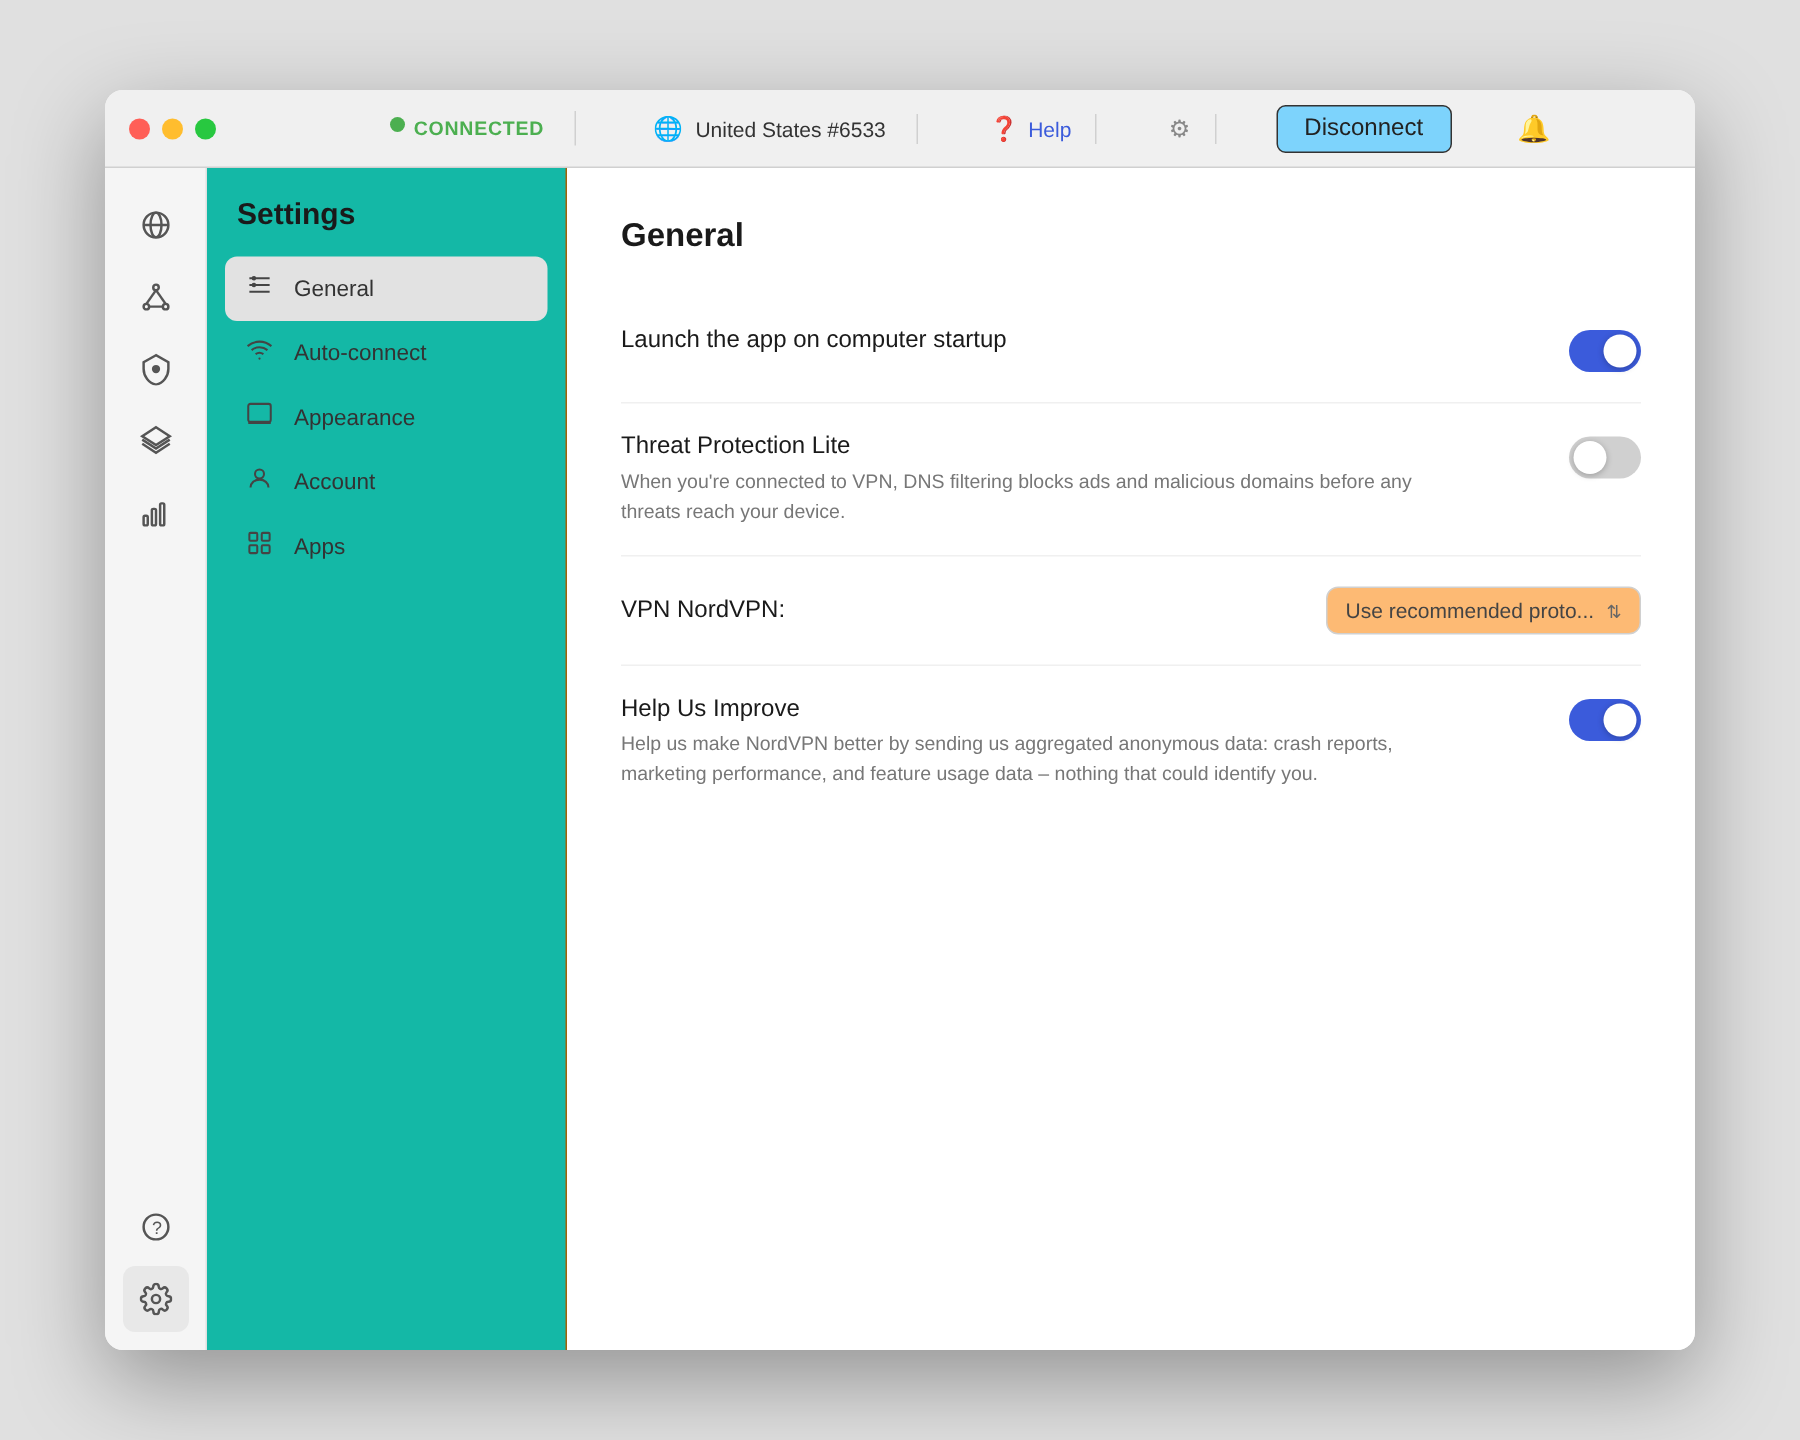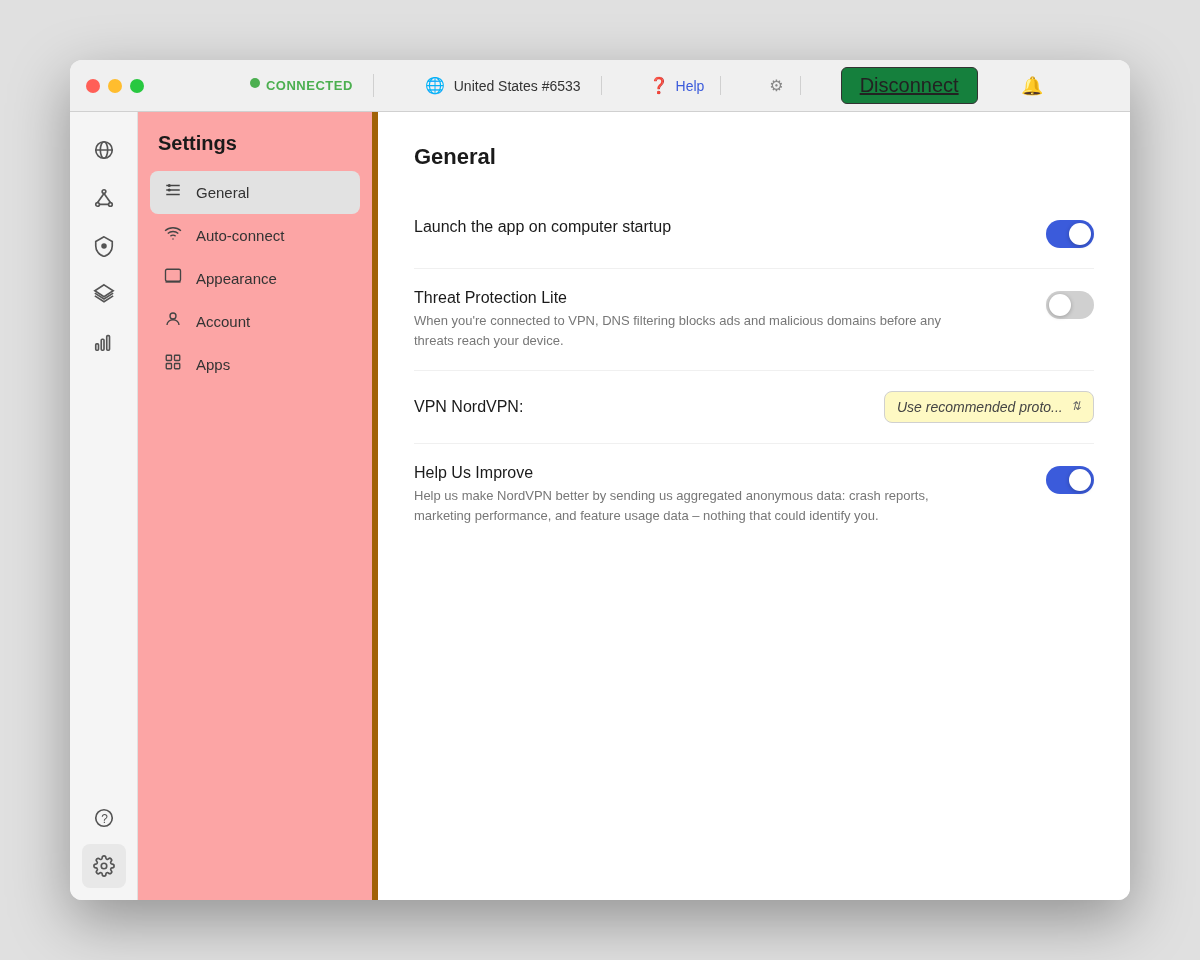--- a/index.html
+++ b/index.html
@@ -93,26 +93,25 @@
       border-right: 1px solid #d0d0d0;
       cursor: pointer;
       color: #888;
       font-size: 16px;
     }
     .disconnect-btn {
       margin-left: 8px;
       padding: 6px 18px;
       border: 1.5px solid #333;
       border-radius: 6px;
-      background: #15803d;
-      font-size: 20px;
+      background: #7dd3fc;
+      font-size: 16px;
       font-weight: 500;
       cursor: pointer;
       color: #222;
-      text-decoration: underline;
     }
     .bell-icon {
       margin-left: 12px;
       margin-right: 8px;
       font-size: 18px;
       color: #666;
       cursor: pointer;
     }
     
     .main {
@@ -148,22 +147,22 @@
       margin-top: auto;
       margin-bottom: 12px;
       display: flex;
       flex-direction: column;
       align-items: center;
       gap: 4px;
     }
     
     .settings-nav {
       width: 240px;
-      background: #fca5a5;
-      border-right: 6px solid #a16207;
+      background: #14b8a6;
+      border-right: 1px solid #a16207;
       padding: 20px 12px;
     }
     .settings-title {
       font-size: 20px;
       font-weight: 600;
       color: #1a1a1a;
       padding: 0 8px;
       margin-bottom: 16px;
     }
     .nav-item {
@@ -245,32 +244,31 @@
       border-bottom: 1px solid #f0f0f0;
     }
     .protocol-label {
       font-size: 16px;
       font-weight: 500;
       color: #1a1a1a;
       margin-right: auto;
     }
     .protocol-select {
       display: flex;
-      align-items: flex-start;
+      align-items: flex-end;
       gap: 8px;
       padding: 7px 12px;
       border: 1.5px solid #d0d0d0;
       border-radius: 8px;
-      background: #fef9c3;
+      background: #fdba74;
       cursor: pointer;
       font-size: 14px;
       color: #444;
       min-width: 210px;
       justify-content: space-between;
-      font-style: italic;
     }
     .chevron-updown { color: #666; font-size: 12px; }
     
     .icon-svg { width: 22px; height: 22px; }
   </style>
 </head>
 <body>
 
 <div class="window">
 

